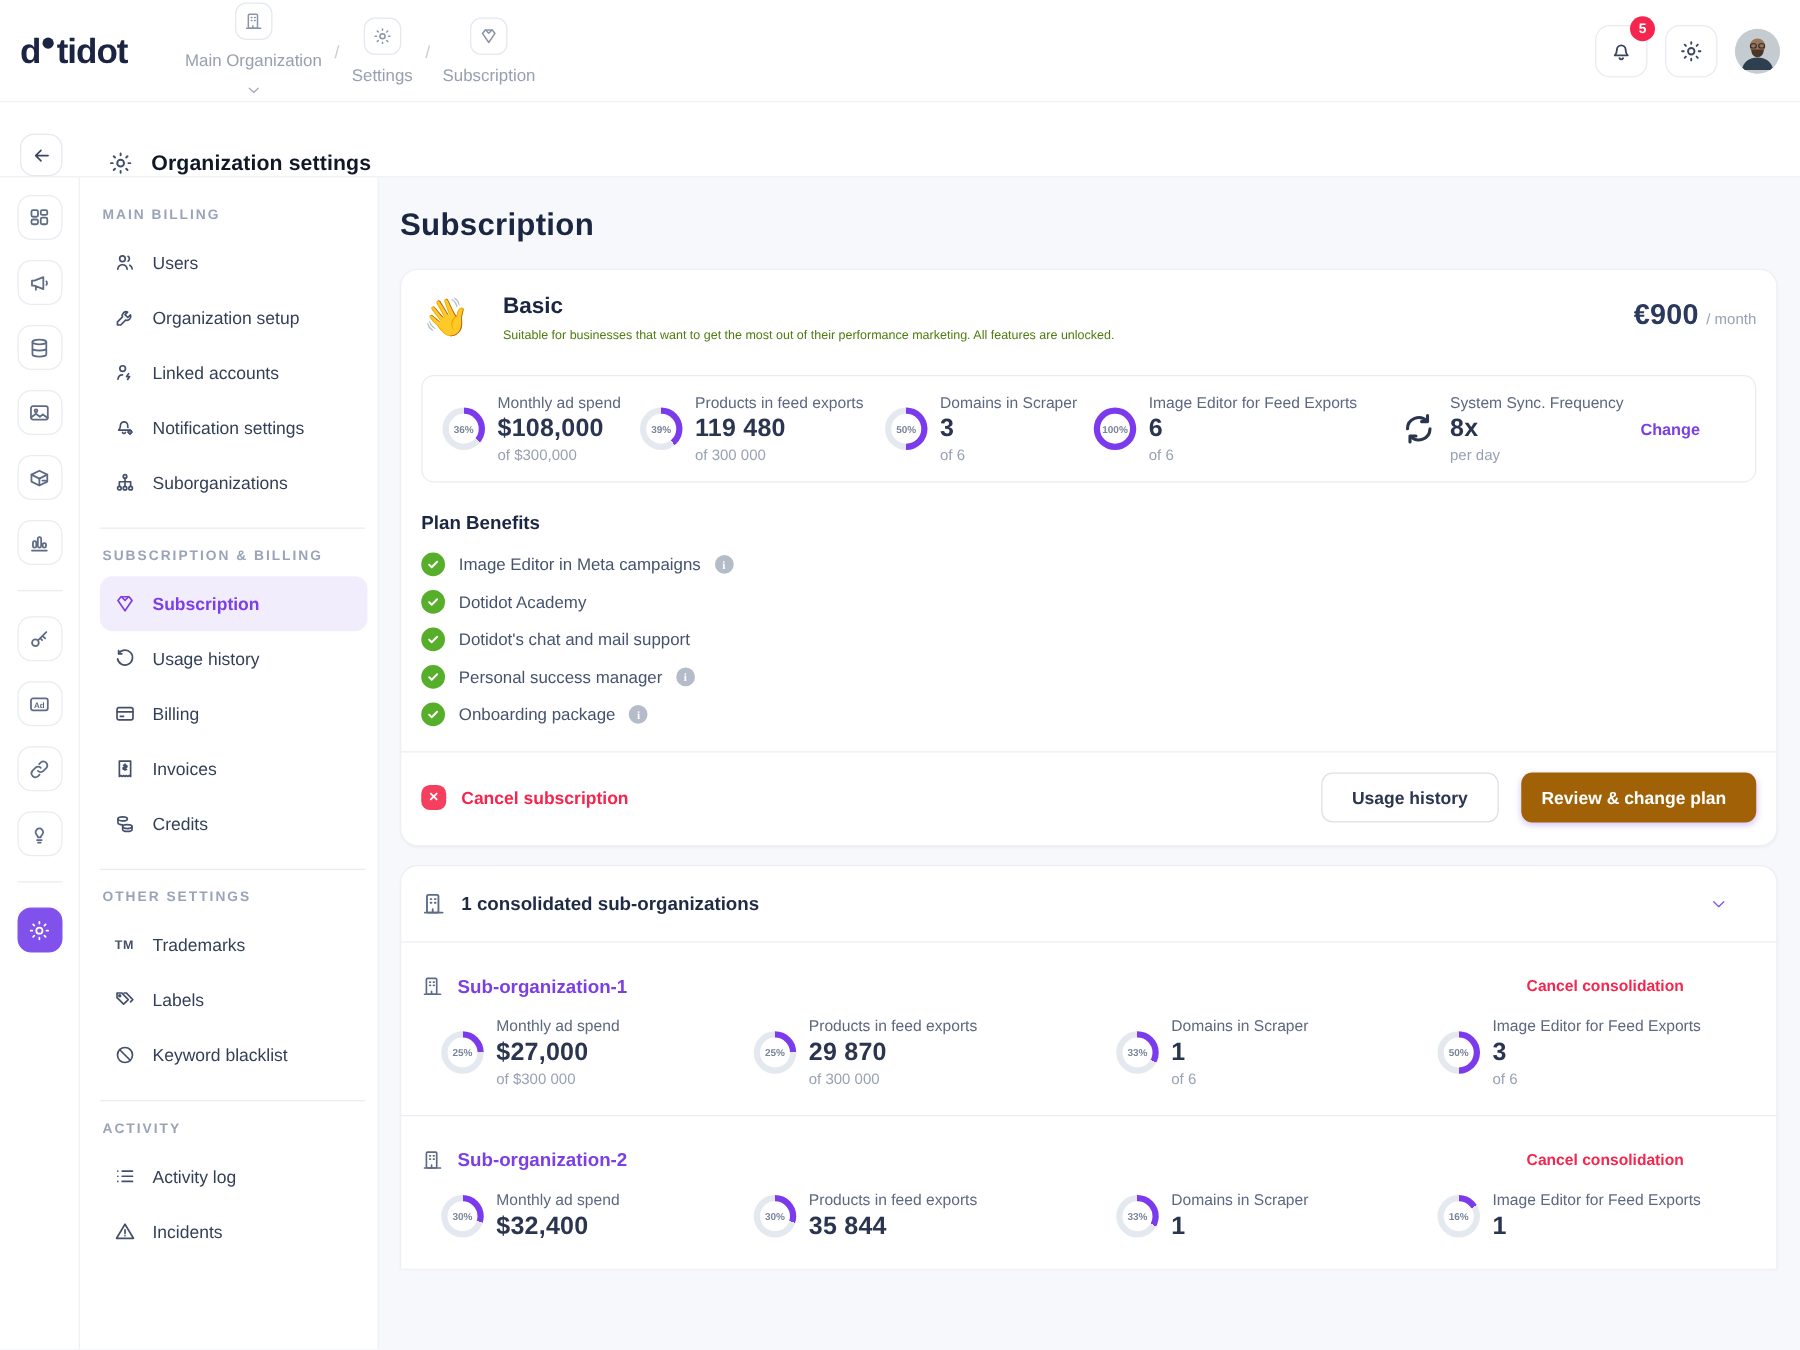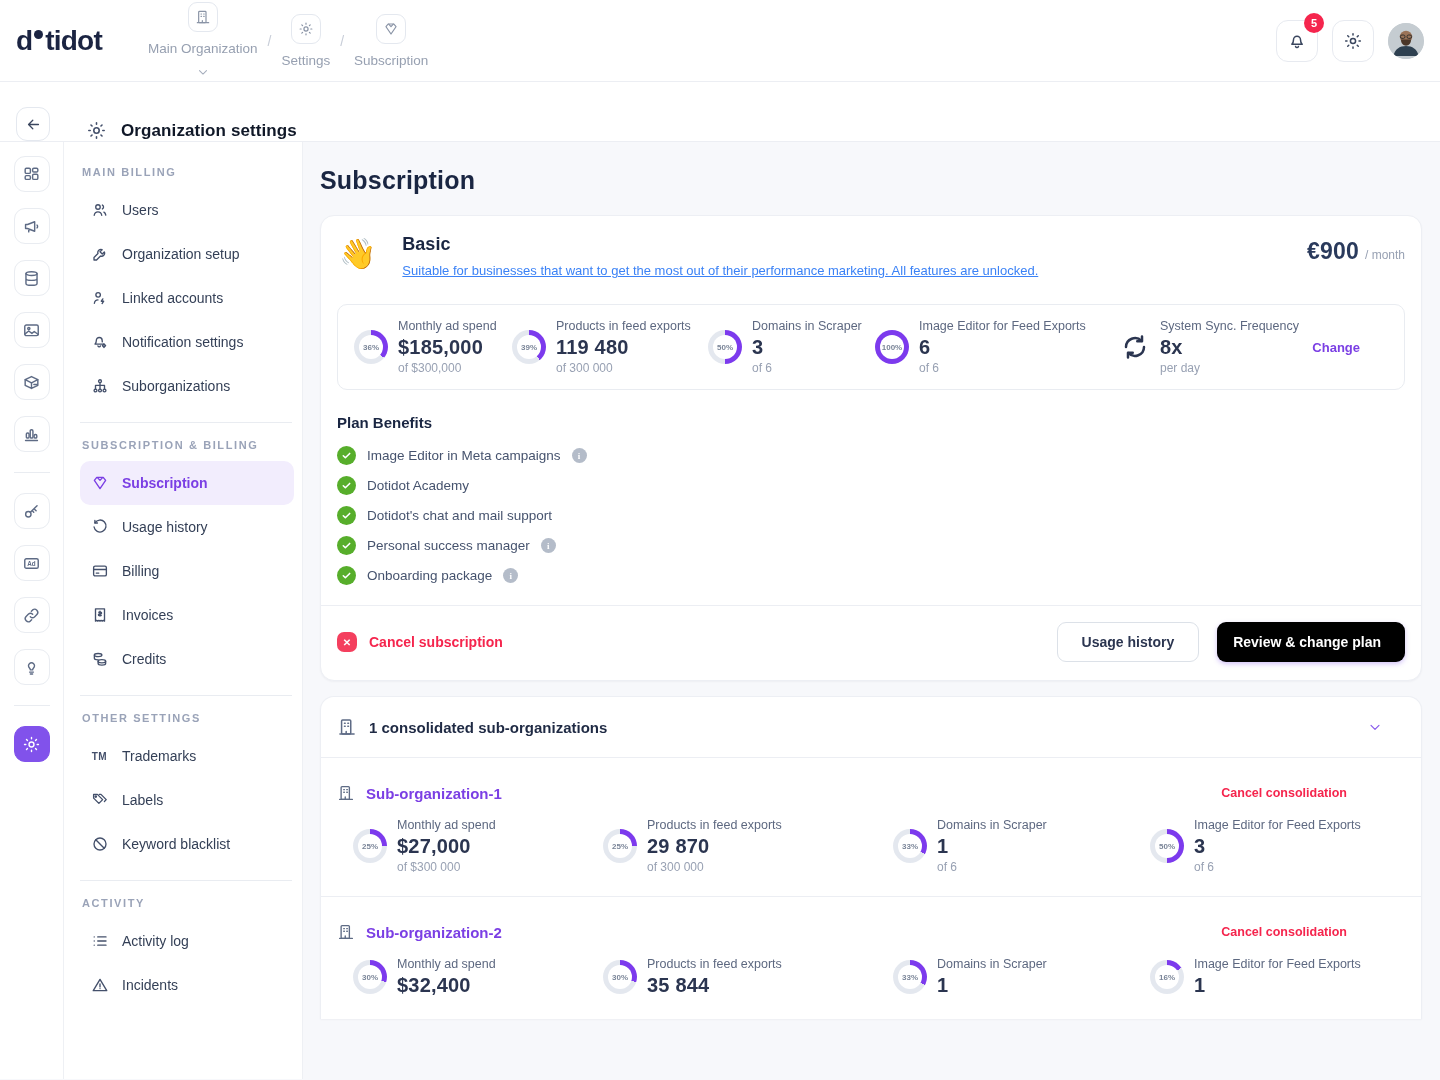--- a/index.html
+++ b/index.html
@@ -58,21 +58,21 @@
   .page-title { font-size:25px; font-weight:700; color:#1A2642; margin:24px 0 20px; letter-spacing:.2px; }
 
   .card { background:#fff; border:1px solid #EDEFF4; border-radius:14px; box-shadow:0 1px 2px rgba(16,24,40,.04); }
   .plan-card { padding:18px 16px 0; }
   .card-heading { font-size:17px; font-weight:700; color:#1A2642; margin-bottom:26px; }
 
   .plan-row { display:flex; margin-bottom:26px; }
   .plan-emoji { font-size:30px; margin:2px 4px 0 2px; }
   .plan-titleblock { margin-left:22px; }
   .plan-name { font-size:18px; font-weight:700; color:#1A2642; margin-bottom:8px; }
-  .plan-desc { font-size:13px; color:#3b82f6;text-decoration:underline; }
+  .plan-desc { font-size:10px; color:#4d7c0f; }
   .plan-price { margin-left:auto; display:flex; align-items:baseline; gap:6px; padding-top:4px; }
   .price-val { font-size:23px; font-weight:800; color:#2A3A5C; letter-spacing:.2px; }
   .price-per { font-size:12px; color:#98A1B3; }
 
   .stats-box { border:1px solid #E9ECF1; border-radius:10px; padding:14px 16px; display:flex; align-items:center; margin-bottom:24px; }
   .stat { display:flex; align-items:center; gap:10px; }
   .donut { width:34px; height:34px; border-radius:50%; position:relative; flex:none; }
   .donut::after { content:""; position:absolute; inset:5px; border-radius:50%; background:#fff; }
   .donut span { position:absolute; inset:0; display:flex; align-items:center; justify-content:center;
     font-size:8px; font-weight:600; color:#7A8598; z-index:1; }
@@ -92,21 +92,21 @@
 
   .card-divider { height:1px; background:#ECEEF3; margin:20px -16px 0; }
   .plan-footer { display:flex; align-items:center; padding:16px 0 18px; }
   .cancel-sub { display:flex; align-items:center; gap:12px; color:#F5254D; font-size:14px; font-weight:700; cursor:pointer; }
   .x-badge { width:20px; height:20px; border-radius:7px; background:#F43F5E; color:#fff; font-size:10px; font-weight:700;
     display:flex; align-items:center; justify-content:center; }
   .footer-btns { margin-left:auto; display:flex; gap:18px; }
   .btn { height:40px; border-radius:9px; font-size:14px; display:flex; align-items:center; justify-content:center;
     padding:0 24px; cursor:pointer; }
   .btn-outline { border:1px solid #DCE1E8; background:#fff; color:#2B3550; font-weight:600; }
-  .btn-primary { border:none; background:#000000; color:#fff; font-weight:700; box-shadow:0 2px 5px rgba(129,82,235,.35);padding-left:16px; }
+  .btn-primary { border:none; background:#a16207; color:#fff; font-weight:700; box-shadow:0 2px 5px rgba(129,82,235,.35);padding-left:16px; }
 
   
   .consol-card { margin-top:15px; border-radius:14px 14px 0 0; border-bottom:none; }
   .consol-header { display:flex; align-items:center; gap:12px; padding:20px 16px; cursor:pointer; }
   .consol-header .bld { color:#5E6B85; }
   .consol-title { font-size:15px; font-weight:700; color:#1F2A44; }
   .consol-chev { margin-left:auto; margin-right:22px; color:#8152EB; }
   .consol-sep { height:1px; background:#ECEEF3; }
   .suborg { padding:26px 16px 22px; }
   .suborg-head { display:flex; align-items:center; gap:11px; margin-bottom:16px; }
@@ -449,21 +449,21 @@
         </div>
       </div>
 
       <div class="stats-box">
         <div class="stat w1">
           <div class="donut" style="background: conic-gradient(rgb(124, 58, 237) 36%, rgb(228, 232, 239) 0deg);">
               <span>36%</span>
             </div>
           <div>
               <div class="stat-label">Monthly ad spend</div>
-            <div class="stat-value">$185,000</div>
+            <div class="stat-value">$108,000</div>
             <div class="stat-of">of $300,000</div>
             </div>
         </div>
         <div class="stat w2">
           <div class="donut" style="background: conic-gradient(rgb(124, 58, 237) 39%, rgb(228, 232, 239) 0deg);">
               <span>39%</span>
             </div>
           <div>
               <div class="stat-label">Products in feed exports</div>
             <div class="stat-value">119 480</div>

